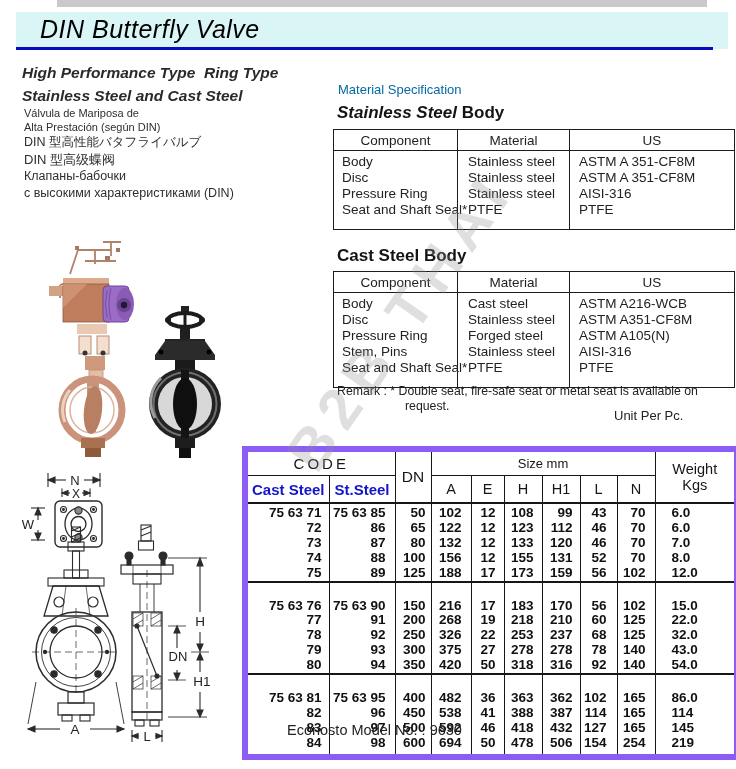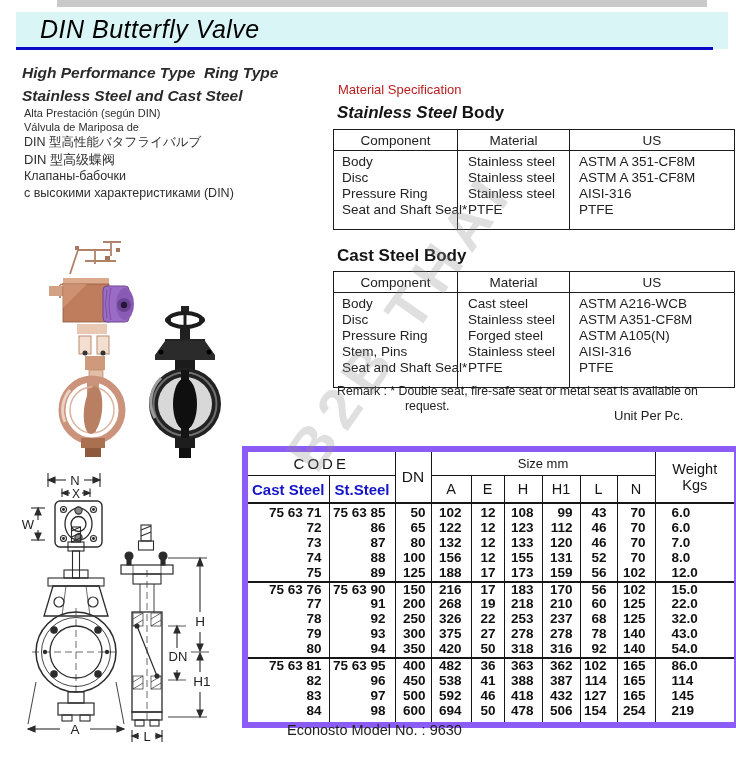--- a/index.html
+++ b/index.html
@@ -18,21 +18,21 @@
   .subtitle.s1{top:64px;}
   .subtitle.s2{top:87px;}
 
   .translations{position:absolute;left:24px;top:106px;color:#2e2e2e;}
   .tr-line{white-space:nowrap;}
   .tr-l1,.tr-l2{font-size:11px;line-height:14px;}
   .tr-l3{font-size:12.5px;line-height:17px;}
   .tr-l4{font-size:13px;line-height:17px;}
   .tr-l5,.tr-l6{font-size:12.5px;line-height:16.5px;}
 
-  .ms-heading{position:absolute;left:338px;top:82px;font-size:13px;color:#b91c1c;}
+  .ms-heading{position:absolute;left:338px;top:82px;font-size:13px;color:#0369a1;}
   .mt-title{position:absolute;left:337px;font-size:17px;font-weight:bold;color:#141414;white-space:nowrap;}
   .mt-title .em{font-style:italic;}
   #t1-title{top:103px;}
   #t2-title{top:246px;}
 
   table{border-spacing:0;}
   .mtable{position:absolute;left:333px;width:401px;border-collapse:collapse;table-layout:fixed;
           border:1.8px solid #1c1c1c;background:transparent;}
   #mt1{top:129px;}
   #mt2{top:271px;}
@@ -67,21 +67,21 @@
   #dimtable tbody td:nth-child(3){text-align:right;padding-right:5px;}
   #dimtable tbody td:nth-child(4){text-align:right;padding-right:9px;}
   #dimtable tbody td:nth-child(5){text-align:right;padding-right:8px;}
   #dimtable tbody td:nth-child(6){text-align:right;padding-right:8px;}
   #dimtable tbody td:nth-child(7){text-align:right;padding-right:7px;}
   #dimtable tbody td:nth-child(8){text-align:right;padding-right:10px;}
   #dimtable tbody td:nth-child(9){text-align:right;padding-right:9px;}
   #dimtable tbody td:nth-child(10){text-align:left;padding-left:16px;}
   #dimtable tbody tr:first-child td{padding-top:2px;}
   #dimtable tbody tr:last-child td{padding-bottom:3px;}
-  #dimtable tbody tr.gstart td{border-top:2px solid #161616;padding-top:0;}
+  #dimtable tbody tr.gstart td{border-top:2px solid #161616;padding-top:16px;}
 
   .model-footer{position:absolute;left:287px;top:722px;font-size:14.5px;color:#222;}
 
   .watermark{position:absolute;left:300px;top:430px;transform:rotate(-55deg);transform-origin:0 50%;
              font-size:58px;font-weight:bold;letter-spacing:10px;color:#8f8f8f;opacity:.28;
              white-space:nowrap;pointer-events:none;}
 
   .photos-svg{position:absolute;left:15px;top:232px;}
   .drawing-svg{position:absolute;left:0;top:430px;}
   svg text{font-family:"Liberation Sans","DejaVu Sans",sans-serif;fill:#222;}
@@ -93,22 +93,22 @@
 
   <div class="top-strip"></div>
   <div class="title-band"></div>
   <div class="page-title">DIN Butterfly Valve</div>
   <div class="title-rule"></div>
 
   <div class="subtitle s1">High Performance Type  Ring Type</div>
   <div class="subtitle s2">Stainless Steel and Cast Steel</div>
 
   <div class="translations">
+    <div class="tr-line tr-l1">Válvula de Mariposa de</div>
     <div class="tr-line tr-l2">Alta Prestación (según DIN)</div>
-    <div class="tr-line tr-l1">Válvula de Mariposa de</div>
     <div class="tr-line tr-l3">DIN 型高性能バタフライバルブ</div>
     <div class="tr-line tr-l4">DIN 型高级蝶阀</div>
     <div class="tr-line tr-l5">Клапаны-бабочки</div>
     <div class="tr-line tr-l6">с высокими характеристиками (DIN)</div>
   </div>
 
   <div class="ms-heading">Material Specification</div>
 
   <div class="mt-title" id="t1-title"><span class="em">Stainless Steel</span><span> Body</span></div>
 

